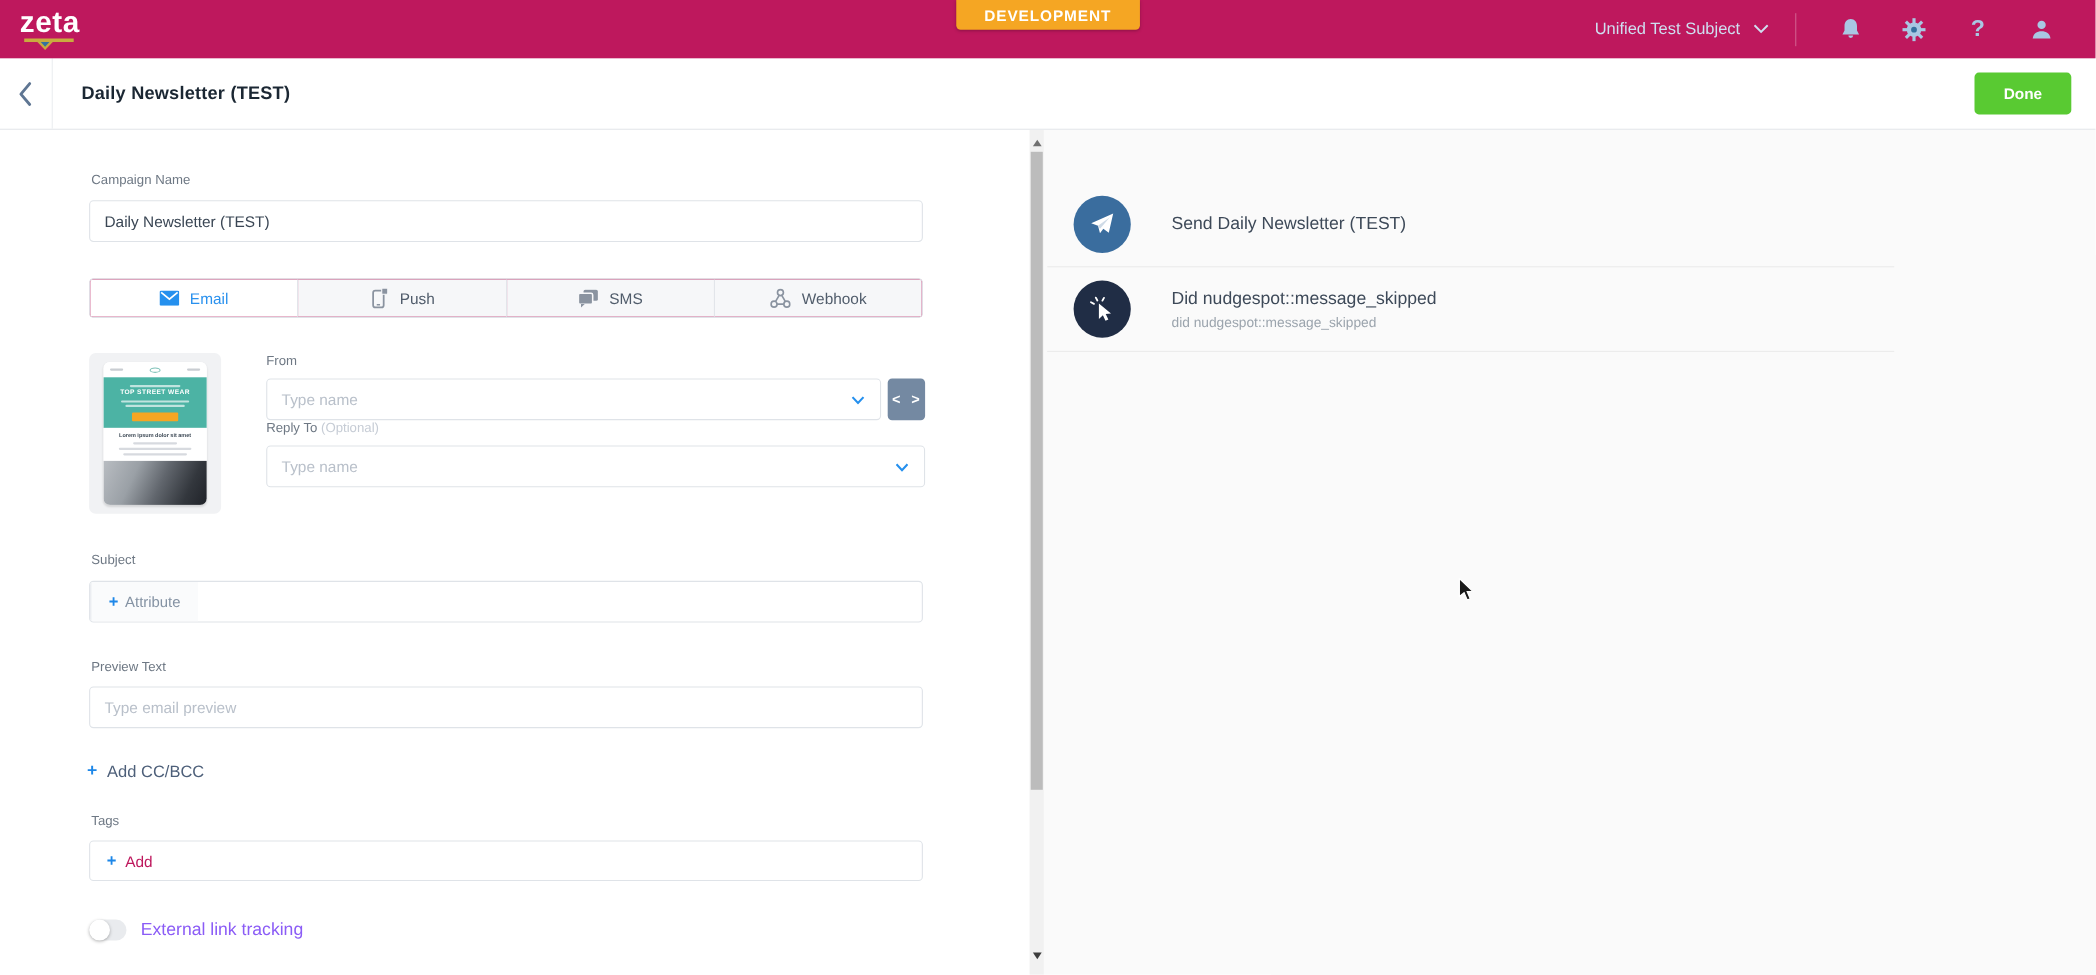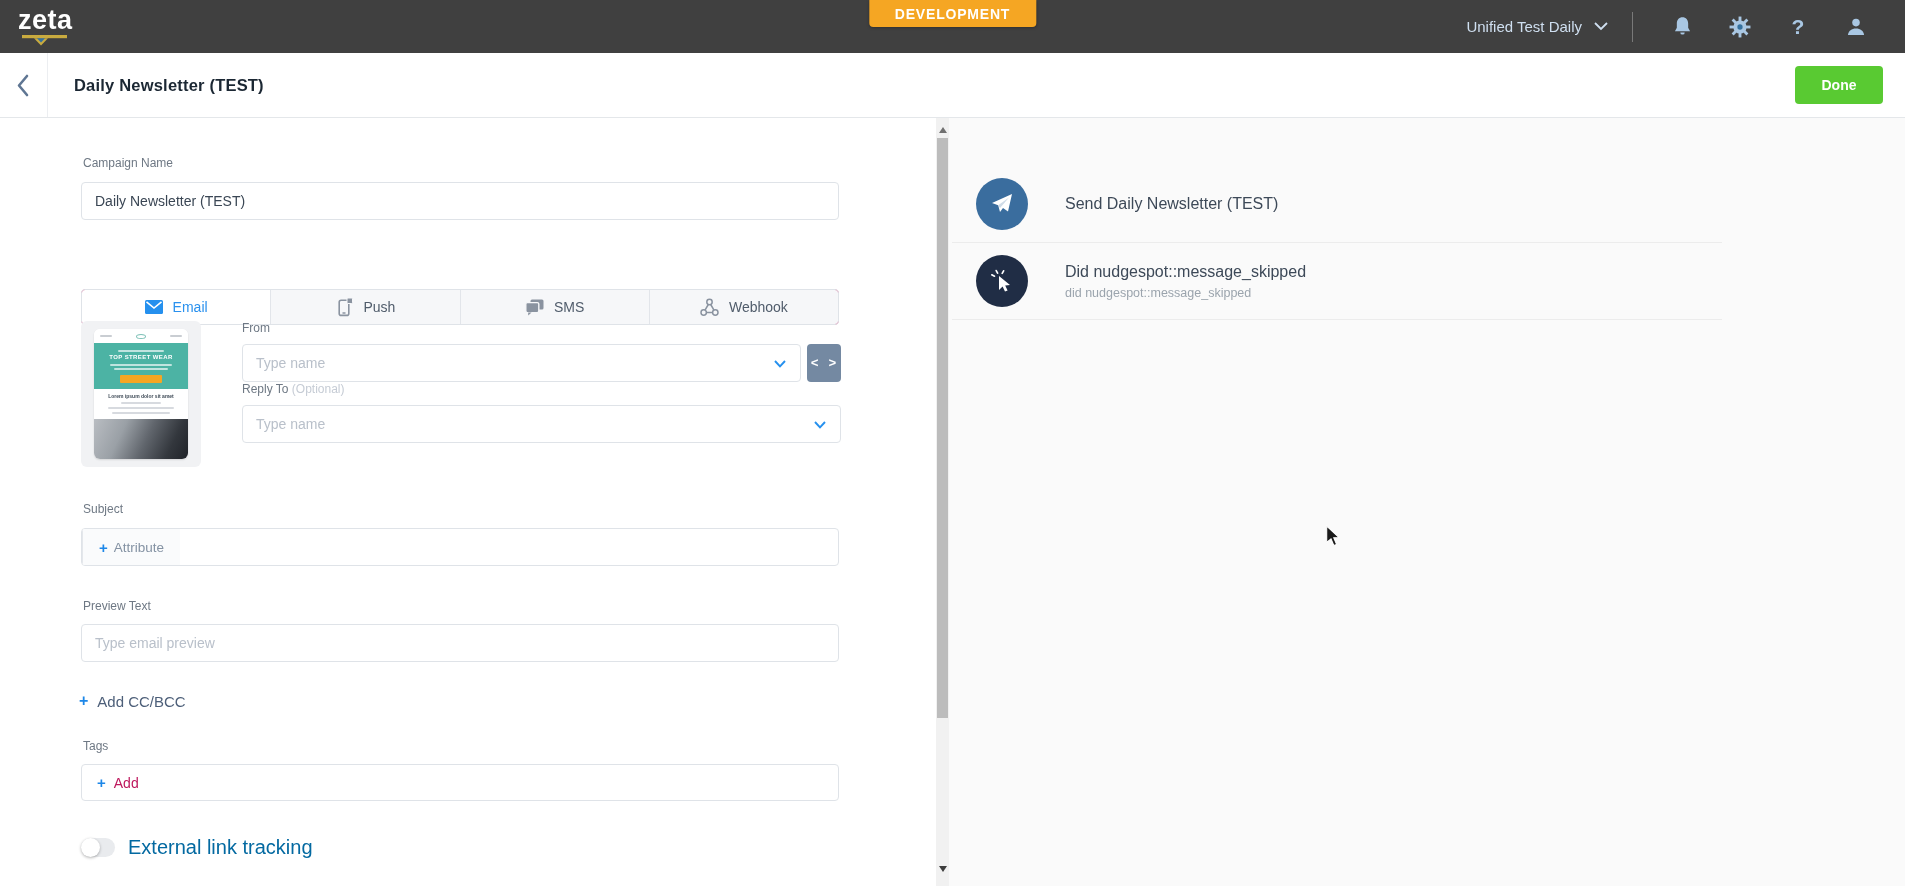--- a/index.html
+++ b/index.html
@@ -1,21 +1,21 @@
 <!DOCTYPE html>
 <html><head>
 <meta charset="utf-8">
 <style>
   * { margin:0; padding:0; box-sizing:border-box; }
   html,body { width:1905px; height:886px; overflow:hidden; background:#fff;
               font-family:"Liberation Sans","DejaVu Sans",sans-serif; }
 
   
   .topbar { position:absolute; top:0; left:0; width:1905px; height:53px;
-            background:#404040; display:flex; align-items:center; z-index:30;gap:12px; }
+            background:#be185d; display:flex; align-items:center; z-index:30;gap:12px; }
   .logo { margin-left:18px; display:flex; flex-direction:column; align-items:center; line-height:1; }
   .logo-text { color:#fff; font-size:27px; font-weight:bold; letter-spacing:.5px; }
   .env-badge { position:absolute; left:50%; transform:translateX(-50%); top:0; height:27px;
                padding:0 26px; background:#f5a623; color:#fff; font-size:14px; font-weight:bold;
                letter-spacing:.8px; border-radius:0 0 4px 4px; display:flex; align-items:center;
                box-shadow:0 1px 3px rgba(0,0,0,.25); }
   .topbar-right { margin-left:auto; display:flex; align-items:center; margin-right:20px; }
   .account { display:flex; align-items:center; gap:12px; color:#cfdff0; font-size:15px; cursor:pointer; }
   .vdivider { width:1px; height:30px; background:rgba(255,255,255,.3); margin:0 20px 0 24px; }
   .tb-icon { width:58px; display:flex; justify-content:center; align-items:center; cursor:pointer; }
@@ -50,21 +50,21 @@
   .f-label { position:absolute; font-size:12px; color:#6e7884; }
   .optional { color:#c6ccd5; }
   .t-input { position:absolute; height:38px; border:1px solid #dfe3e8; border-radius:4px;
              font-family:inherit; font-size:14px; color:#3a4654; padding:0 13px; background:#fff; }
   .t-input::placeholder { color:#b9c0ca; }
 
   .campaign-label { left:83px; top:38px; }
   .campaign-input { left:81px; top:64px; width:758px; }
 
   .tabs { position:absolute; left:81px; top:135px; width:758px; height:36px; display:flex;
-          border:1px solid #dfe3e8; border-radius:4px; overflow:hidden; background:#be185d;margin-top:36px; }
+          border:1px solid #dfe3e8; border-radius:4px; overflow:hidden; background:#be185d; }
   .tab { flex:1; display:flex; align-items:center; justify-content:center; gap:10px;
          font-size:14px; color:#505c6b; cursor:pointer; background:#f6f7f9; }
   .tab:not(:last-child){ border-right:1px solid #e2e5ea; }
   .tab.active { background:#fff; color:#2a91ee; }
 
   
   .thumb { position:absolute; left:81px; top:203px; width:120px; height:146px;
            background:#f1f2f4; border-radius:6px; }
   .tablet { position:absolute; left:13px; right:13px; top:8px; bottom:8px; background:#fff;
             border-radius:6px; overflow:hidden; box-shadow:0 1px 2px rgba(0,0,0,.12);
@@ -117,21 +117,21 @@
   .tags-label { left:83px; top:621px; }
   .tags-box { position:absolute; left:81px; top:646px; width:758px; height:37px;
               border:1px solid #dfe3e8; border-radius:4px; background:#fff;
               display:flex; align-items:center; padding:0 15px; gap:8px; cursor:pointer; }
   .tags-add { color:#be185d; font-size:14px; }
 
   .toggle-row { position:absolute; left:81px; top:718px; display:flex; align-items:center; gap:13px; }
   .toggle { width:34px; height:19px; border-radius:10px; background:#e9ebee; position:relative; cursor:pointer; }
   .knob { position:absolute; left:0; top:0; width:19px; height:19px; border-radius:50%;
           background:#fff; box-shadow:0 1px 3px rgba(0,0,0,.3); }
-  .toggle-label { font-size:20px; color:#0369a1; }
+  .toggle-label { font-size:16px; color:#8b5cf6; }
 
   
   .timeline { width:770px; margin-left:3px; }
   .tl-row { display:flex; align-items:center; height:77px; border-bottom:1px solid #ececec;
             padding-left:24px; cursor:pointer; }
   .tl-circle { width:52px; height:52px; border-radius:50%; display:flex; align-items:center;
                justify-content:center; flex-shrink:0; }
   .c-navy { background:#202d45; }
   .c-blue { background:#3a6d9e; }
   .tl-text { margin-left:37px; }
@@ -151,21 +151,21 @@
       <rect x="1" y="1" width="45" height="3.2" fill="#c9ab3f"></rect>
       <path d="M13 4.2 L20 11.5 L27 4.2 Z" fill="#c9ab3f"></path>
       <path d="M16 4.2 L20 8.4 L24 4.2 Z" fill="#35719f"></path>
     </svg>
   </div>
 
   <div class="env-badge">DEVELOPMENT</div>
 
   <div class="topbar-right">
     <div class="account">
-      <span>Unified Test Daily</span>
+      <span>Unified Test Subject</span>
       <svg width="14" height="9" viewBox="0 0 14 9">
         <polyline points="1,1 7,7 13,1" fill="none" stroke="#cfdff0" stroke-width="1.8"></polyline>
       </svg>
     </div>
     <div class="vdivider"></div>
 
     <div class="tb-icon">
       <svg width="21" height="21" viewBox="0 0 20 20">
         <path fill="#a9c7e3" d="M10 1.2c-3.3 0-5.4 2.5-5.4 6v4L2.8 14.6h14.4L15.4 11.2v-4c0-3.5-2.1-6-5.4-6z"></path>
         <path fill="#a9c7e3" d="M7.9 15.6a2.1 2.1 0 0 0 4.2 0z"></path>

